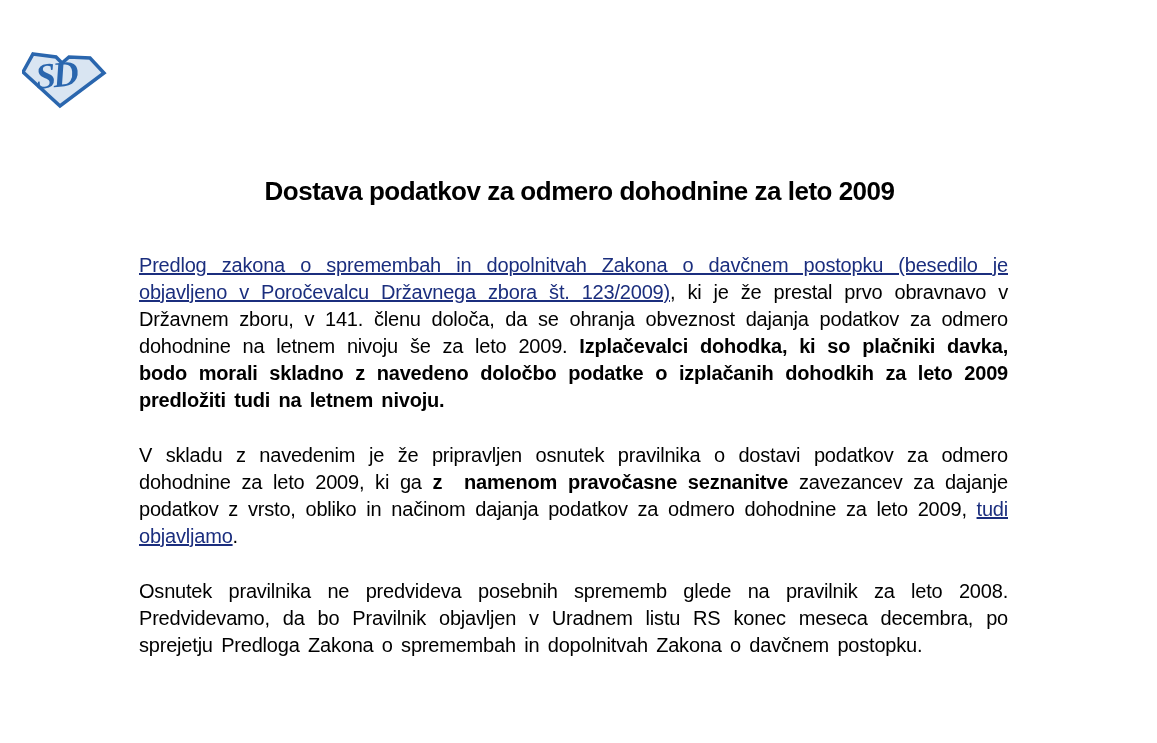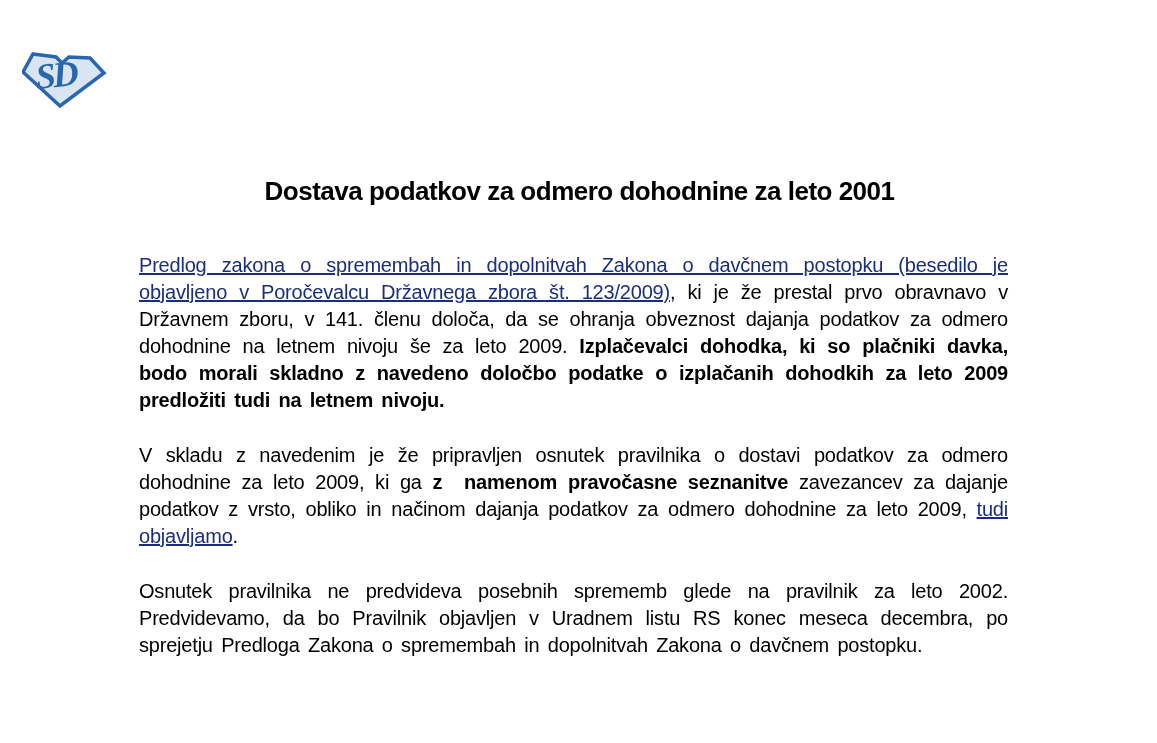--- a/index.html
+++ b/index.html
@@ -56,21 +56,21 @@
 
 <div class="page" style="--link-color: #1b2e7e;">
 
   <div class="logo">
     <svg width="86" height="66" viewBox="0 0 86 66" xmlns="http://www.w3.org/2000/svg">
       <path d="M11,10 L34,13 L40,19 L47,13 L68,14 L82,29 L38,62 L1,28 Z" fill="#d9e5f2" stroke="#2a66ae" stroke-width="3.5" stroke-linejoin="miter"></path>
       <text x="14" y="42" font-family="Liberation Serif, serif" font-size="36" font-weight="bold" font-style="italic" fill="#2a66ae" transform="rotate(-6 43 33)" letter-spacing="-3">SD</text>
     </svg>
   </div>
 
-  <h1 class="doc-title">Dostava podatkov za odmero dohodnine za leto 2001</h1>
+  <h1 class="doc-title">Dostava podatkov za odmero dohodnine za leto 2009</h1>
 
   <div class="doc-body">
       <p><a href="#">Predlog zakona o spremembah in dopolnitvah Zakona o davčnem postopku (besedilo je objavljeno v Poročevalcu Državnega zbora št. 123/2009)</a><span>, ki je že prestal prvo obravnavo v Državnem zboru, v 141. členu določa, da se ohranja obveznost dajanja podatkov za odmero dohodnine na letnem nivoju še za leto 2009. </span><b>Izplačevalci dohodka, ki so plačniki davka, bodo morali skladno z navedeno določbo podatke o izplačanih dohodkih za leto 2009 predložiti tudi na letnem nivoju.</b></p>
       <p><span>V skladu z navedenim je že pripravljen osnutek pravilnika o dostavi podatkov za odmero dohodnine za leto 2009, ki ga </span><b>z&nbsp; namenom pravočasne seznanitve</b><span> zavezancev za dajanje podatkov z vrsto, obliko in načinom dajanja podatkov za odmero dohodnine za leto 2009, </span><a href="#">tudi objavljamo</a><span>.</span></p>
-      <p><span>Osnutek pravilnika ne predvideva posebnih sprememb glede na pravilnik za leto 2002. Predvidevamo, da bo Pravilnik objavljen v Uradnem listu RS konec meseca decembra, po sprejetju Predloga Zakona o spremembah in dopolnitvah Zakona o davčnem postopku.</span></p>
+      <p><span>Osnutek pravilnika ne predvideva posebnih sprememb glede na pravilnik za leto 2008. Predvidevamo, da bo Pravilnik objavljen v Uradnem listu RS konec meseca decembra, po sprejetju Predloga Zakona o spremembah in dopolnitvah Zakona o davčnem postopku.</span></p>
     </div>
 
 </div>
 
 </body></html>

